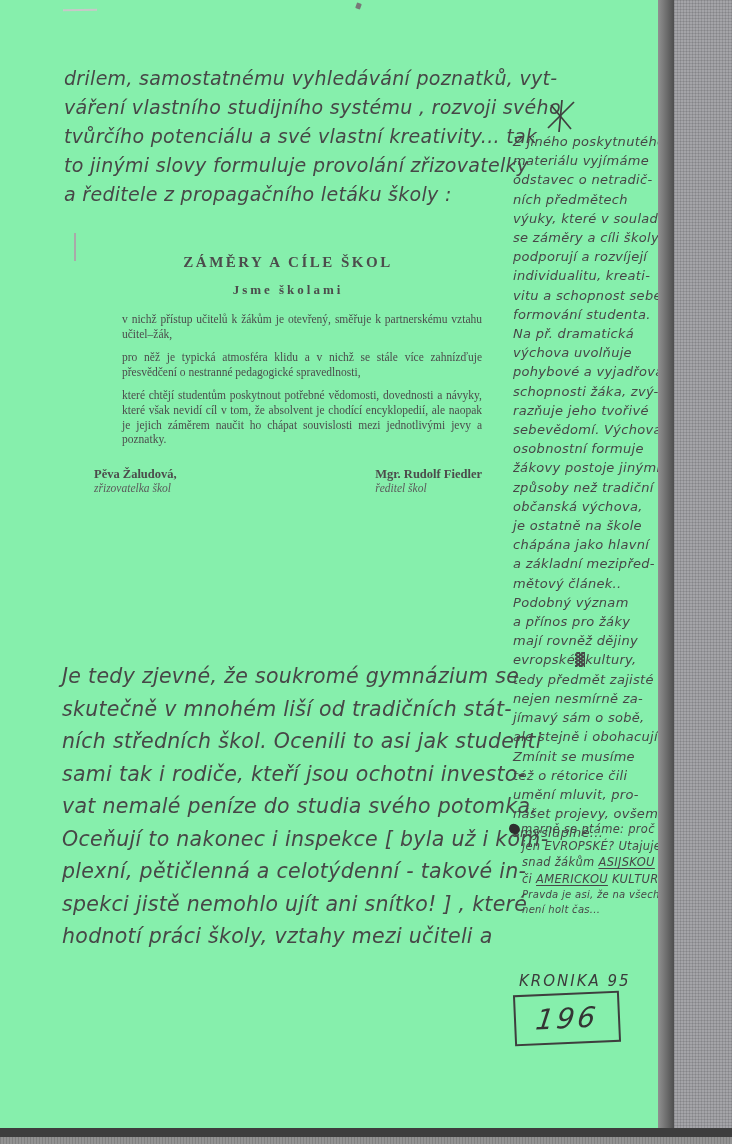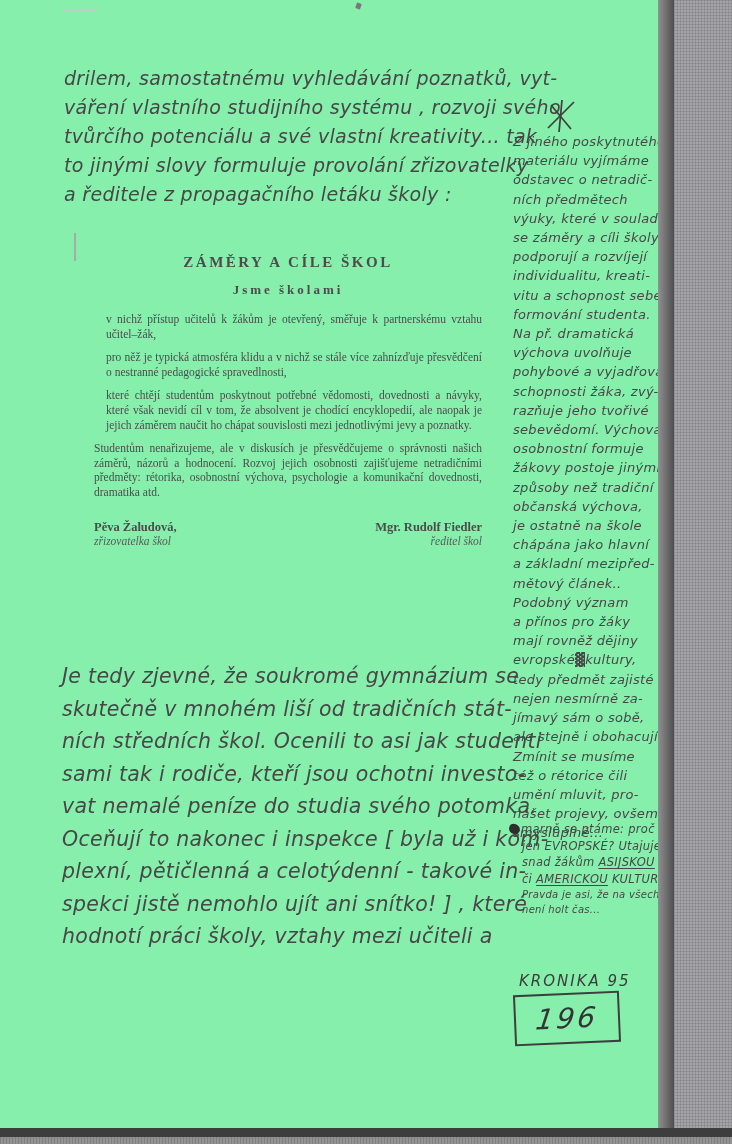--- a/index.html
+++ b/index.html
@@ -8,26 +8,26 @@
   
   .hw{font-family:"DejaVu Sans",sans-serif;font-style:italic;color:#474747;letter-spacing:.3px;}
 
   .top-hw{position:absolute;left:64px;top:64px;width:445px;font-size:19px;line-height:29px;white-space:pre;}
   .bottom-hw{position:absolute;left:62px;top:660px;width:455px;font-size:20.5px;line-height:32.5px;white-space:pre;}
 
   
   .printed{position:absolute;left:94px;top:254px;width:388px;font-family:"Liberation Serif",serif;color:#4c4c4c;}
   .printed .title{font-size:15px;font-weight:bold;letter-spacing:2.5px;text-align:center;margin:0 0 11px 0;}
   .printed .subtitle{font-size:13px;font-weight:bold;letter-spacing:3px;text-align:center;margin:0 0 14px 0;}
-  .printed p{font-size:11.5px;line-height:14.6px;text-align:justify;margin:0 0 9px 0;}
+  .printed p{font-size:11.5px;line-height:14.6px;text-align:justify;margin:0 0 9px 16px;}
   .printed p.indent{padding-left:12px;}
   .sig-row{display:flex;justify-content:space-between;margin-top:20px;}
   .sig-name{font-size:12.5px;font-weight:bold;}
   .sig-role{font-size:11.5px;font-style:italic;color:#5a5a5a;}
-  .sig-right{text-align:right;}
+  .sig-right{text-align:left;}
 
   
   .asterisk{position:absolute;left:544px;top:98px;}
   .margin-note1{position:absolute;left:513px;top:132px;font-size:13px;line-height:19.2px;white-space:pre;}
   .margin-note2{position:absolute;left:509px;top:821px;font-size:11.5px;line-height:16.5px;}
   .margin-note2 .cont{padding-left:13px;}
   .margin-note2 .small{font-size:10px;line-height:15px;}
   .margin-note2 u{text-underline-offset:2px;}
   .blot{display:inline-block;width:11px;height:10px;background:#2f2f2f;border-radius:40% 55% 45% 50%;transform:rotate(14deg);vertical-align:-1px;margin-right:1px;}
 
@@ -63,21 +63,20 @@
 tvůrčího potenciálu a své vlastní kreativity... tak
 to jinými slovy formuluje provolání zřizovatelky
 a ředitele z propagačního letáku školy :</div>
 
   <div class="printed">
     <div class="title">ZÁMĚRY A CÍLE ŠKOL</div>
     <div class="subtitle">Jsme školami</div>
     <p class="indent">v nichž přístup učitelů k žákům je otevřený, směřuje k partnerskému vztahu učitel–žák,</p>
     <p class="indent">pro něž je typická atmosféra klidu a v nichž se stále více zahnízďuje přesvědčení o nestranné pedagogické spravedlnosti,</p>
     <p class="indent">které chtějí studentům poskytnout potřebné vědomosti, dovednosti a návyky, které však nevidí cíl v tom, že absolvent je chodící encyklopedií, ale naopak je jejich záměrem naučit ho chápat souvislosti mezi jednotlivými jevy a poznatky.</p>
-    <p>Studentům nenařizujeme, ale v diskusích je přesvědčujeme o správnosti našich záměrů, názorů a hodnocení. Rozvoj jejich osobnosti zajišťujeme netradičními předměty: rétorika, osobnostní výchova, psychologie a komunikační dovednosti, dramatika atd.</p>
     <div class="sig-row">
       <div>
         <div class="sig-name">Pěva Žaludová,</div>
         <div class="sig-role">zřizovatelka škol</div>
       </div>
       <div class="sig-right">
         <div class="sig-name">Mgr. Rudolf Fiedler</div>
         <div class="sig-role">ředitel škol</div>
       </div>
     </div>

